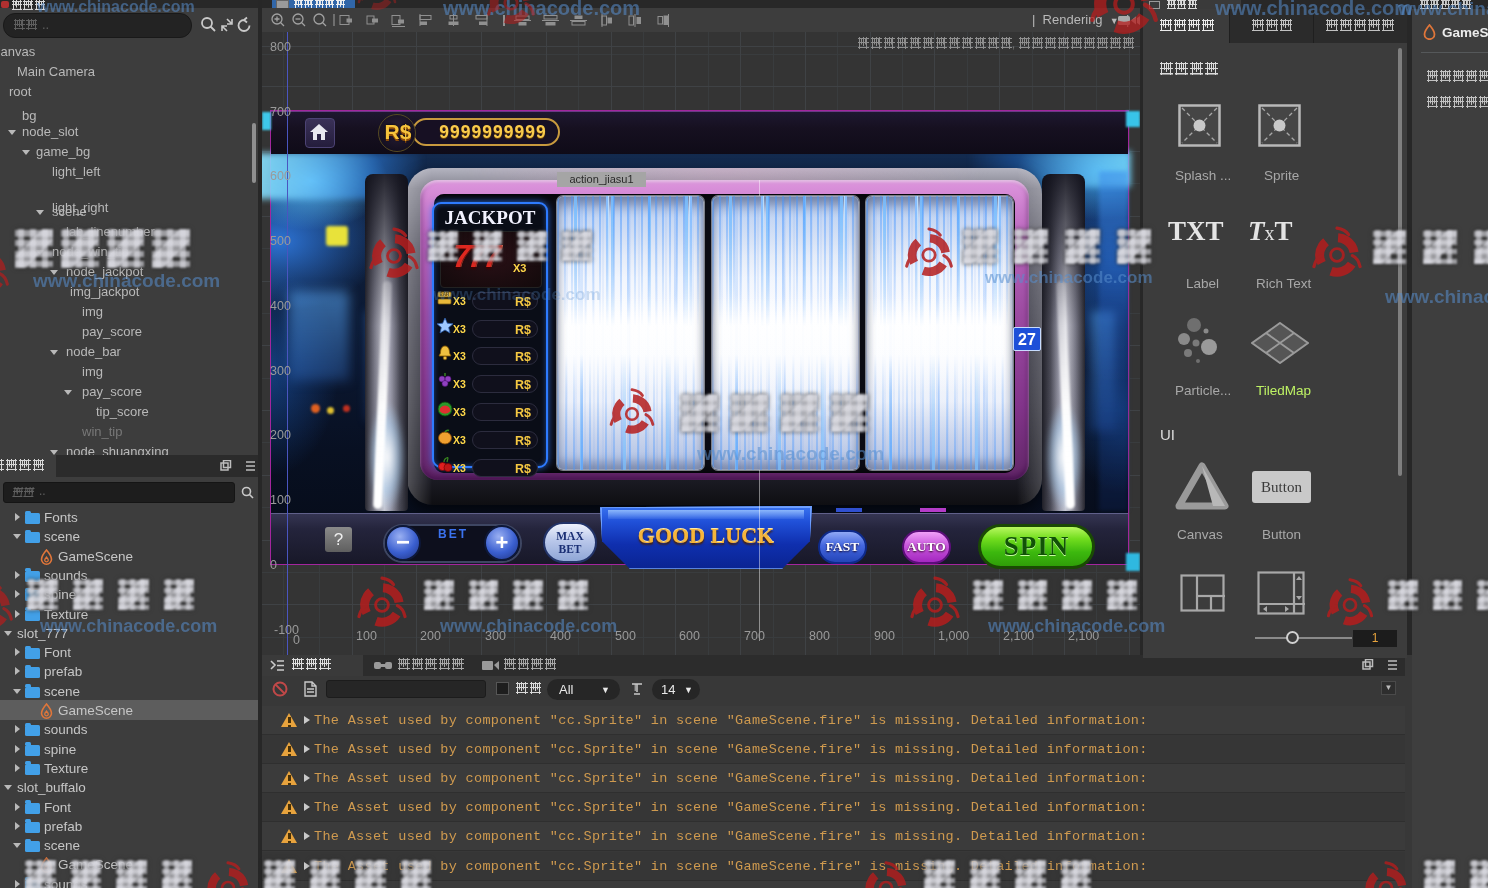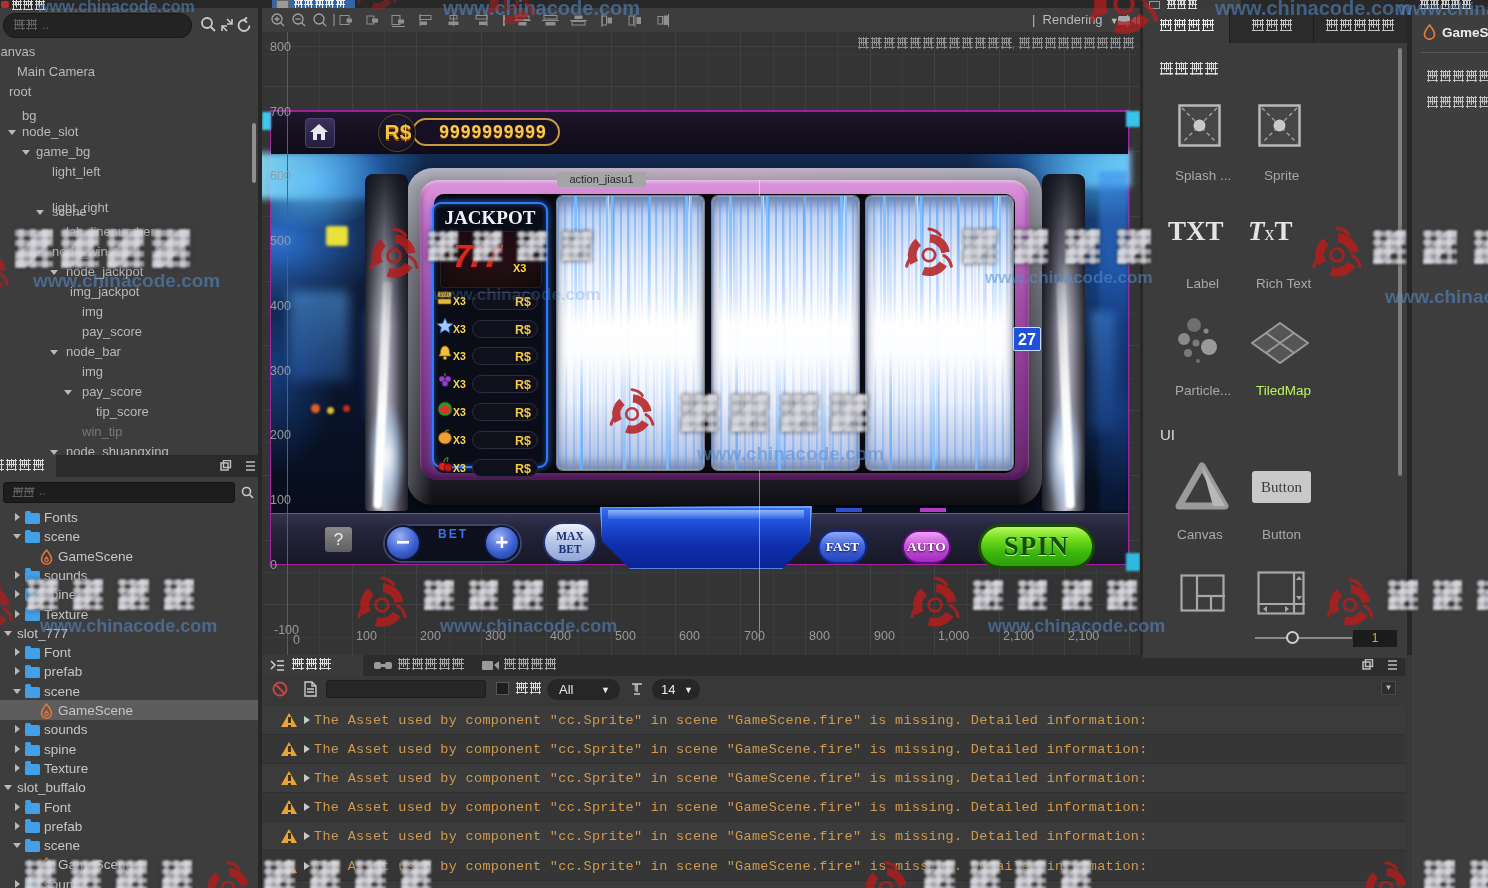--- a/index.html
+++ b/index.html
@@ -492,20 +492,21 @@
    <div class="ab" style="left:0;top:402px;width:857px;height:51px;background:linear-gradient(180deg,#353552 0%,#24243c 30%,#181828 100%);border-top:1px solid #60608a;box-sizing:border-box"></div>
    <div class="ab" style="left:54px;top:416px;width:27px;height:25px;background:linear-gradient(180deg,#8a8a8a,#5f5f5f);border-radius:3px;color:#efefef;font-size:17px;text-align:center;line-height:25px">?</div>
    <div class="ab" style="left:112px;top:413px;width:139px;height:39px;background:#0d0f1d;border:2px solid #3e4662;border-radius:21px;box-sizing:border-box"></div>
    <div class="ab" style="left:155px;top:416px;width:54px;height:12px;color:#3b72ee;font-size:12px;font-weight:bold;text-align:center;letter-spacing:2px">BET</div>
    <div class="ab" style="left:114px;top:414px;width:36px;height:36px;border-radius:50%;background:radial-gradient(circle at 40% 30%,#9ab0f2,#3a5fd0 55%,#20337f);border:2px solid #0e1838;box-sizing:border-box;color:#fff;font-size:24px;font-weight:bold;text-align:center;line-height:30px">−</div>
    <div class="ab" style="left:213px;top:414px;width:36px;height:36px;border-radius:50%;background:radial-gradient(circle at 40% 30%,#9ab0f2,#3a5fd0 55%,#20337f);border:2px solid #0e1838;box-sizing:border-box;color:#fff;font-size:22px;font-weight:bold;text-align:center;line-height:31px">+</div>
    <div class="ab" style="left:272px;top:411px;width:54px;height:41px;border-radius:21px;background:linear-gradient(180deg,#eef2fc 0%,#b9c7ea 45%,#8fa6d6 100%);border:2px solid #223368;box-sizing:border-box;color:#1a2f74;font-size:11.5px;font-weight:bold;text-align:center;line-height:13px;padding-top:6px;font-family:'Liberation Serif',serif">MAX<br>BET</div>
 
    <div class="ab" style="left:329px;top:395px;width:212px;height:64px;background:linear-gradient(180deg,#3a74f0 0%,#2050d8 25%,#0f2fae 60%,#0a2390 100%);clip-path:polygon(0 2%,100% 0,99% 55%,86% 98%,14% 98%,1% 55%);box-shadow:inset 0 0 0 2px #6fa0ff"></div>
    <div class="ab" style="left:337px;top:399px;width:196px;height:9px;background:linear-gradient(180deg,rgba(160,200,255,.8),rgba(120,160,255,.15))"></div>
+   <div class="ab" style="left:329px;top:412px;width:212px;height:30px;color:#f6b53c;font-size:22px;font-weight:bold;font-family:'Liberation Serif',serif;text-align:center;letter-spacing:0;text-shadow:0 2px 2px #4a2000,0 -1px 0 #ffe9a0">GOOD&nbsp;LUCK</div>
 
    <div class="ab" style="left:565px;top:397px;width:26px;height:4px;background:#3050d0"></div>
    <div class="ab" style="left:649px;top:397px;width:26px;height:4px;background:#b43cc8"></div>
    <div class="ab" style="left:547px;top:419px;width:49px;height:34px;border-radius:17px;background:linear-gradient(180deg,#8fa8f4 0%,#4467e0 45%,#2445b8 100%);border:2px solid #0e2a8a;box-sizing:border-box;color:#fff;font-size:13.5px;font-weight:bold;font-family:'Liberation Serif',serif;text-align:center;line-height:30px;text-shadow:0 1px 2px #102">FAST</div>
    <div class="ab" style="left:631px;top:419px;width:49px;height:34px;border-radius:17px;background:linear-gradient(180deg,#f0a0f8 0%,#c856dc 45%,#a428c0 100%);border:2px solid #5c0e7a;box-sizing:border-box;color:#fff;font-size:13.5px;font-weight:bold;font-family:'Liberation Serif',serif;text-align:center;line-height:30px;text-shadow:0 1px 2px #201">AUTO</div>
    <div class="ab" style="left:707px;top:413px;width:117px;height:45px;border-radius:23px;background:linear-gradient(180deg,#b8f860 0%,#72dd1e 30%,#3cb80e 65%,#2f9e08 100%);border:3px solid #1a4a04;box-sizing:border-box;color:#115207;font-size:27px;font-weight:bold;font-family:'Liberation Serif',serif;text-align:center;line-height:38px;letter-spacing:1px;text-shadow:0 1px 0 #c8ffa0">SPIN</div>
   </div>
   <div class="ab" style="left:497px;top:148px;width:1px;height:461px;background:rgba(255,255,255,.45)"></div>
       <div class="ab" style="left:0;top:80px;width:9px;height:18px;background:#3ec8ea;filter:blur(1px);z-index:12"></div>
       <div class="ab" style="left:864px;top:79px;width:14px;height:16px;background:#38c4e8;filter:blur(1px);z-index:12"></div>

